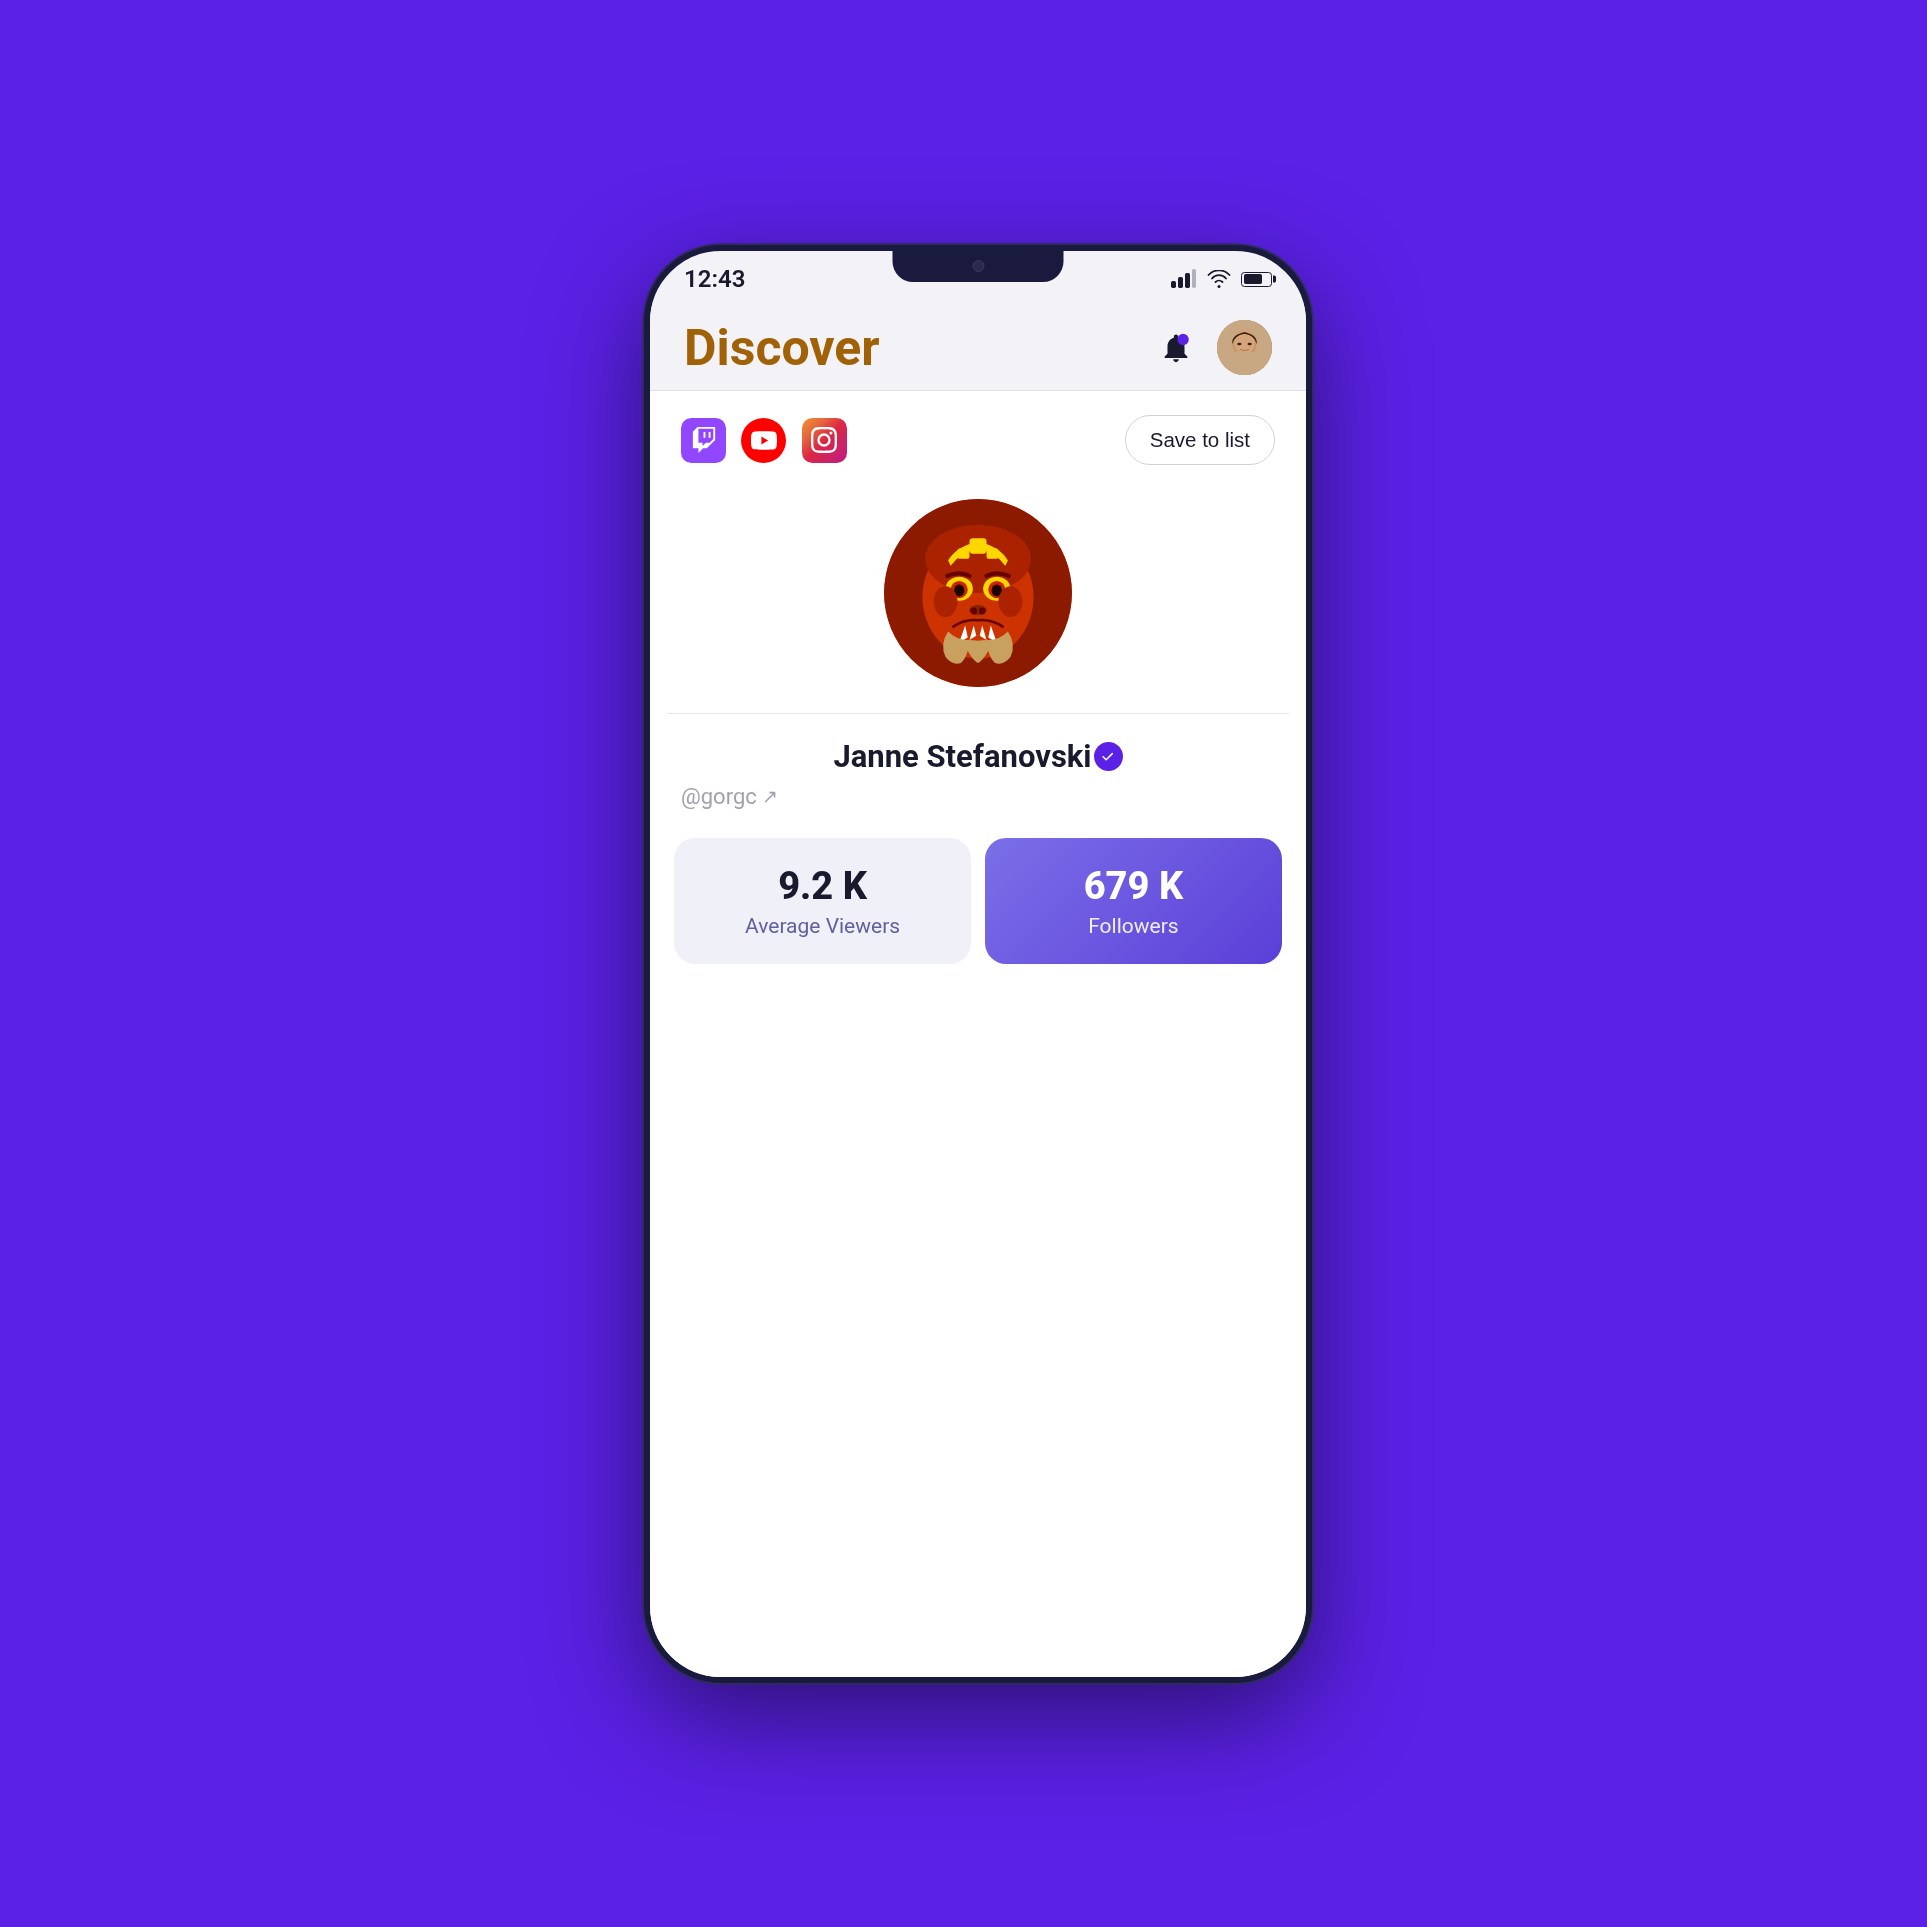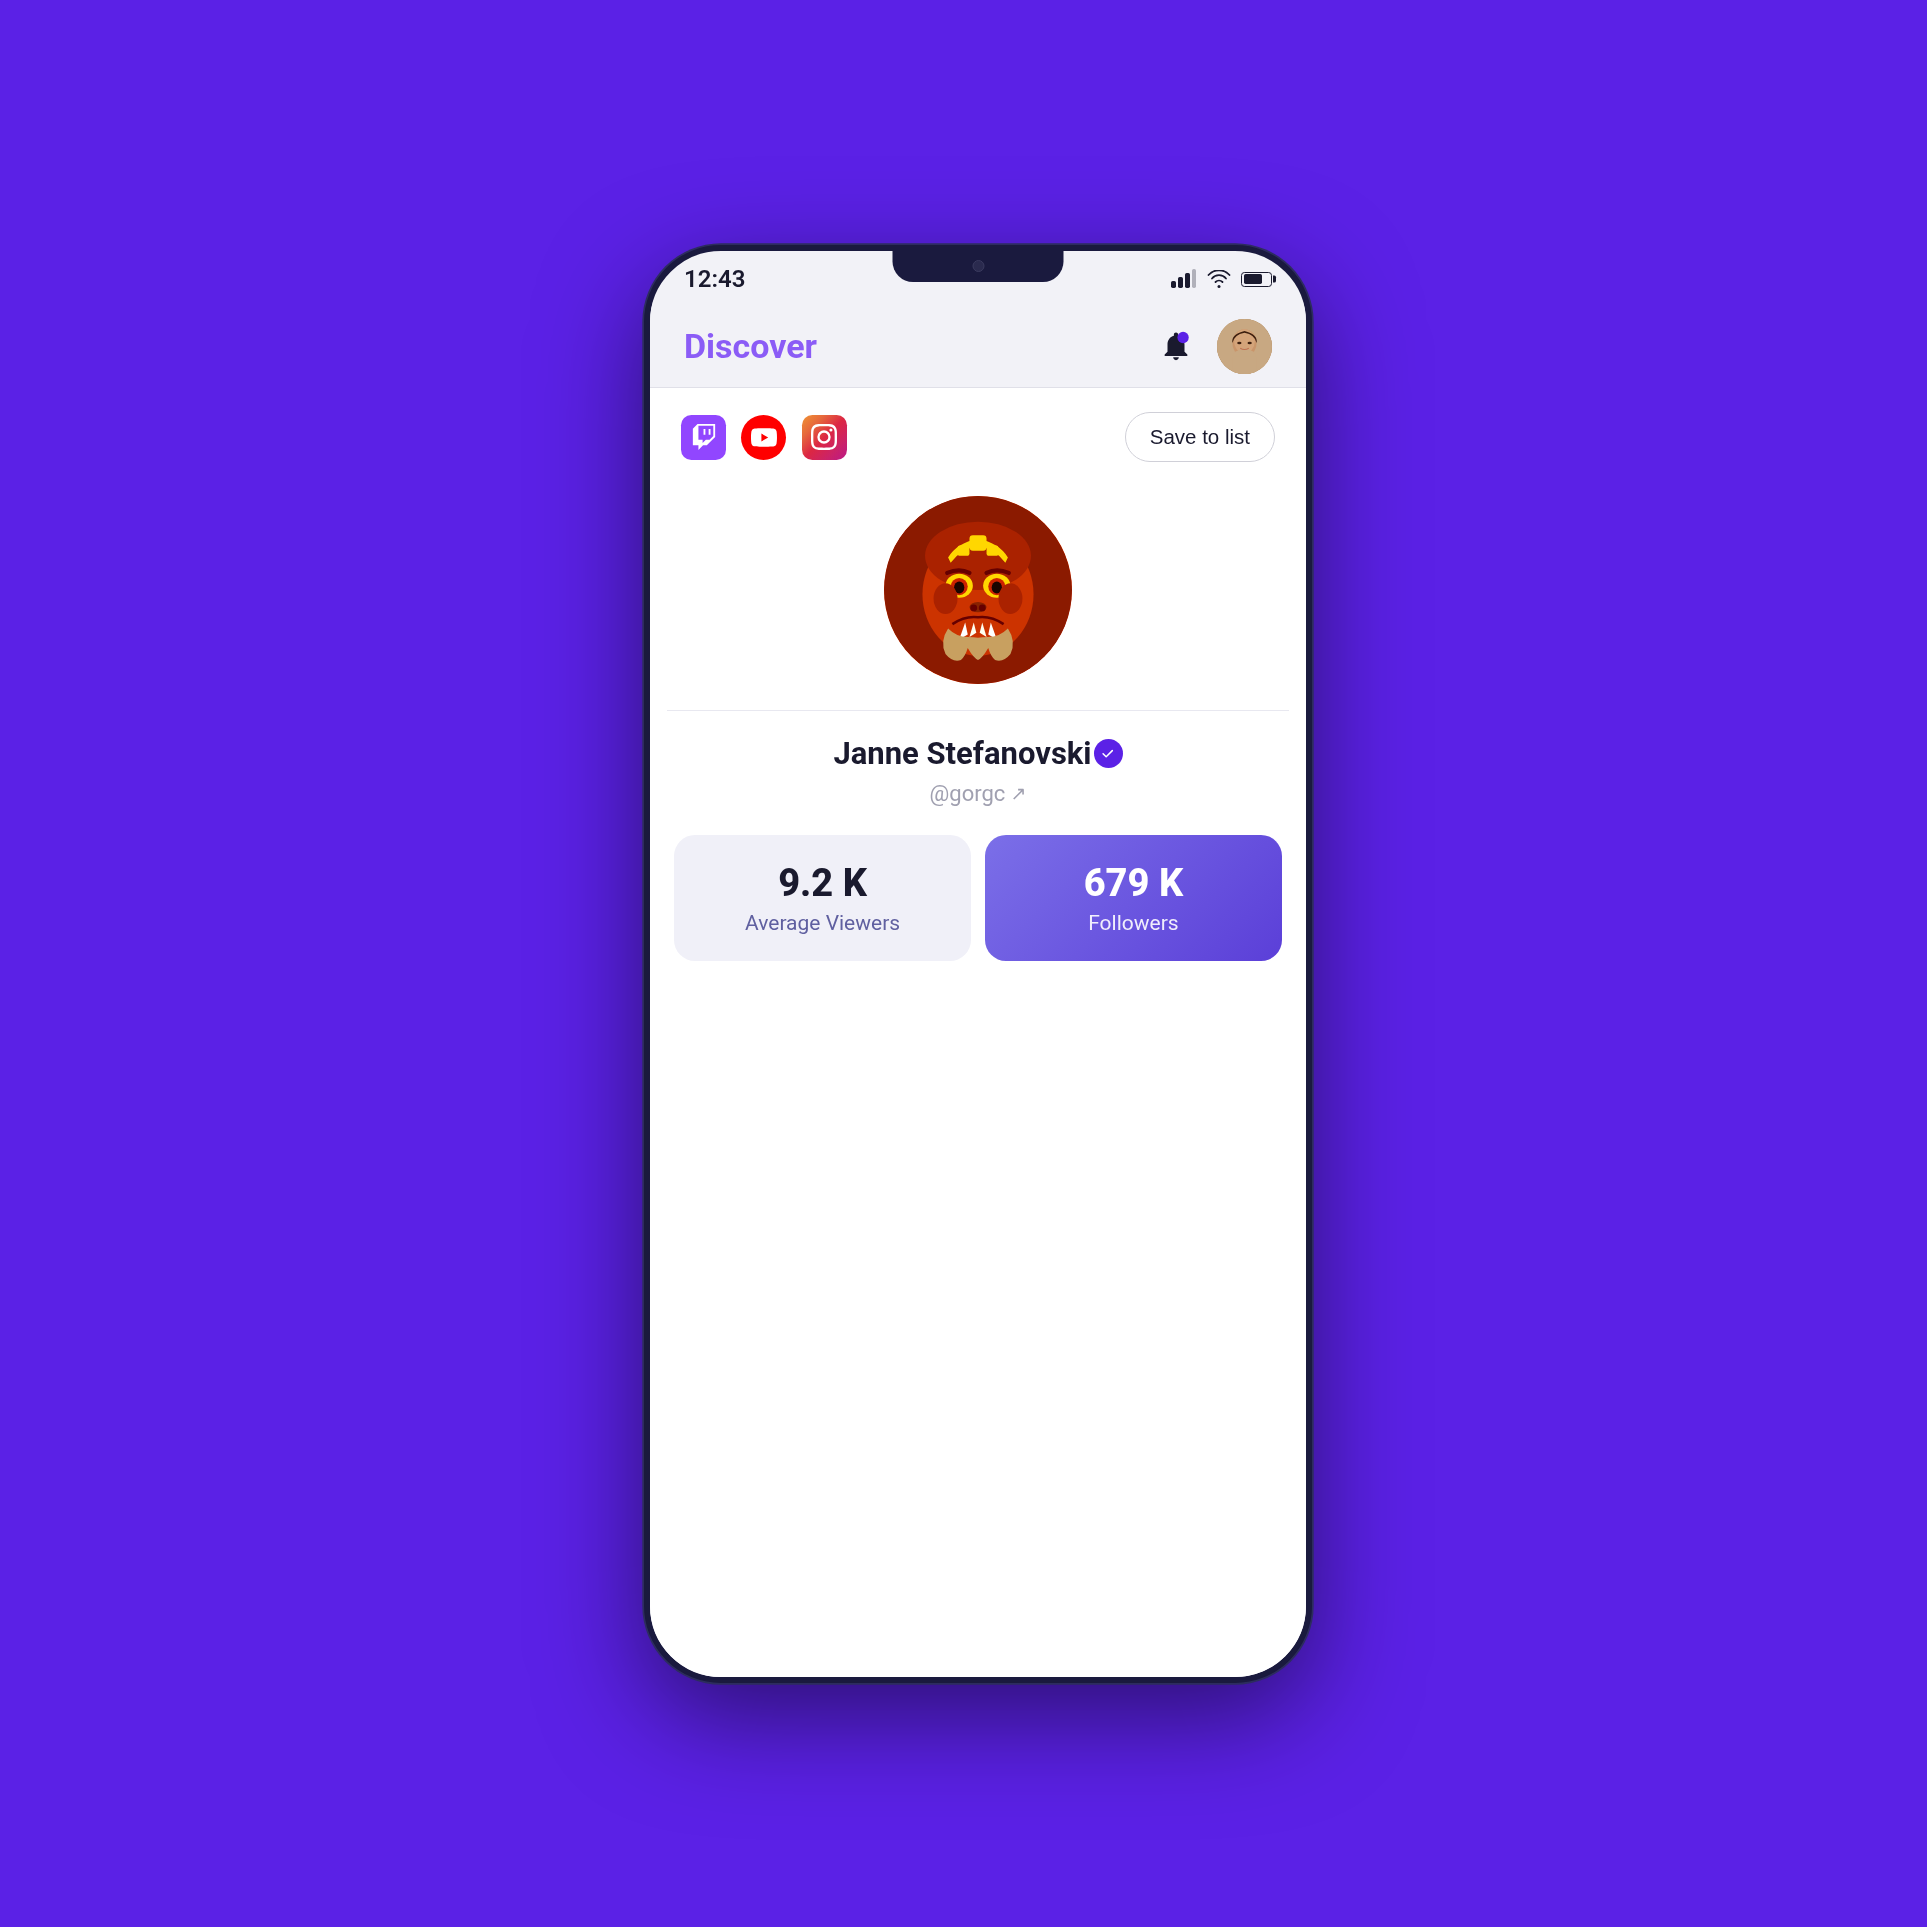--- a/index.html
+++ b/index.html
@@ -133,23 +133,23 @@
 
     
     .header {
       padding: 17px 34px 13.7px;
       display: flex;
       align-items: center;
       justify-content: space-between;
       background: #f2f2f7;
     }
     .header-title {
-      font-size: 34px;
+      font-size: 50px;
       font-weight: 700;
-      color: #8b5cf6;
+      color: #a16207;
     }
     .header-actions {
       display: flex;
       align-items: center;
       gap: 17px;
     }
     .bell-btn {
       width: 48px;
       height: 48px;
       display: flex;
@@ -281,21 +281,21 @@
       justify-content: center;
       color: white;
       font-size: 15.4px;
     }
     .profile-handle {
       font-size: 22px;
       color: #a0a0b0;
       margin-top: 8.6px;
       display: flex;
       align-items: center;
-      justify-content: center;
+      justify-content: flex-start;
       gap: 5.1px;
     }
     .external-link {
       font-size: 19px;
       color: #a0a0b0;
     }
 
     
     .stats-grid {
       display: grid;

